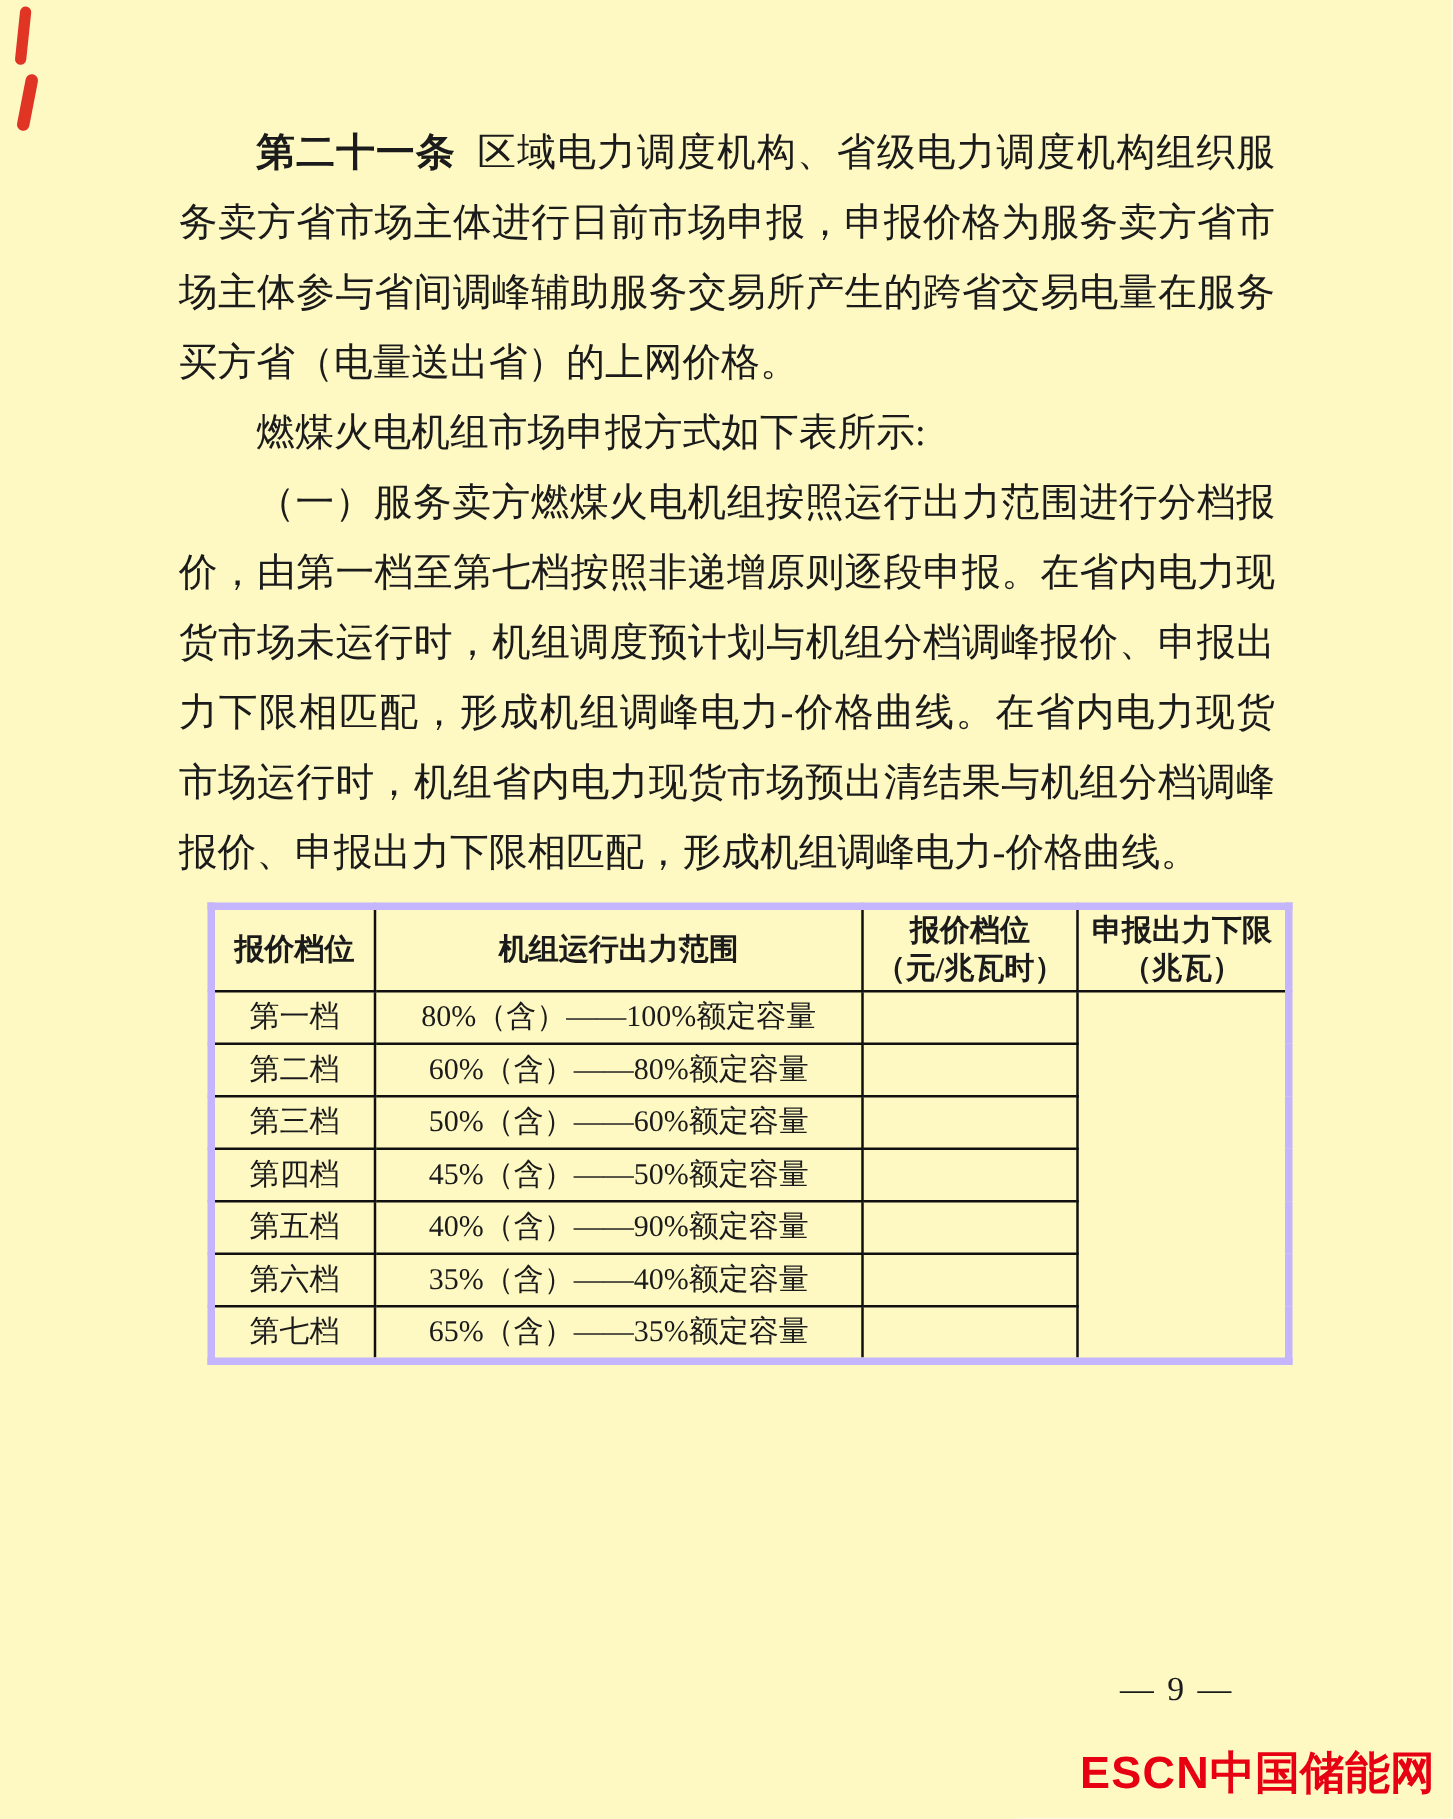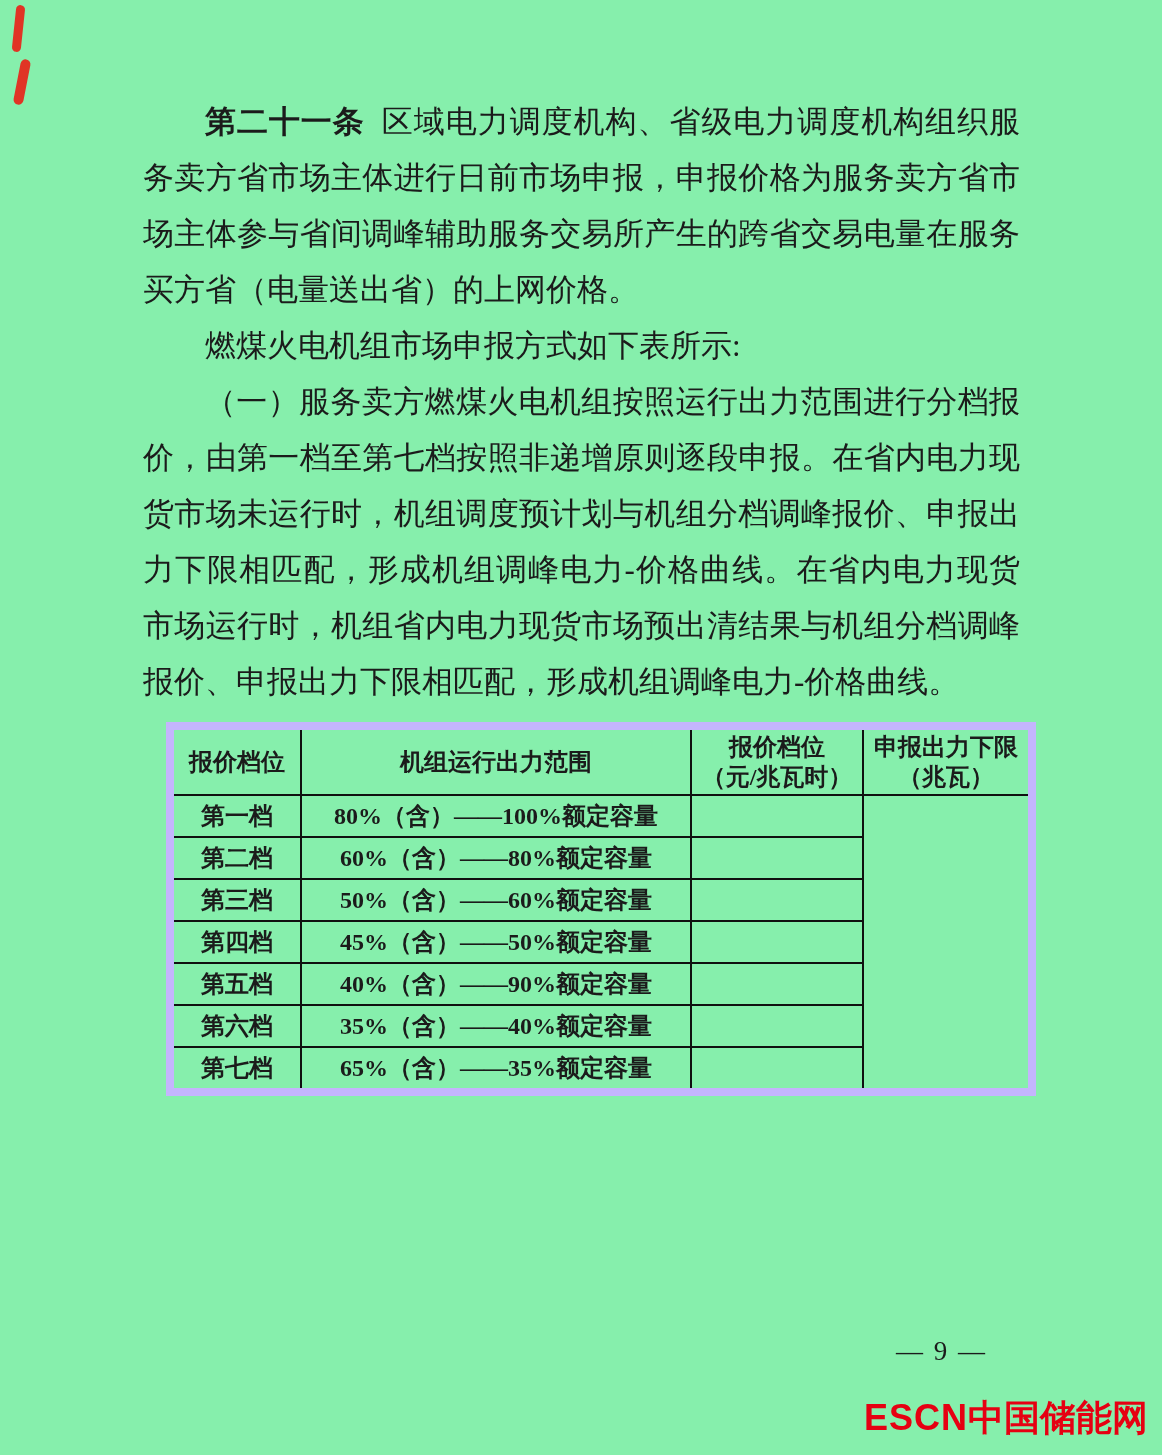--- a/index.html
+++ b/index.html
@@ -1,19 +1,19 @@
 <!DOCTYPE html>
 <html><head>
 <meta charset="utf-8">
 <style>
   html,body{margin:0;padding:0;background:#ffffff;}
   .page{
     position:relative;
     width:1162px;height:1455px;
-    background:#86efac;
+    background:#fef9c3;
     font-family:"Liberation Serif","DejaVu Serif",serif;
     color:#1b1b1b;
     overflow:hidden;
   }
   
   .red-marks{position:absolute;left:11px;top:3px;width:30px;height:110px;}
   .red-marks .m1{
     position:absolute;left:3px;top:2px;width:9px;height:47px;
     background:#e03425;border-radius:5px;transform:rotate(6deg);
   }
@@ -26,34 +26,34 @@
     position:absolute;left:143px;top:94px;width:877px;
     font-size:31px;line-height:56px;
     text-align:justify;
   }
   .doc-body p{margin:0;text-indent:2em;}
   .doc-body .lead{font-weight:bold;margin-right:17px;}
   
   table.bid{
     border-collapse:collapse;table-layout:fixed;
     width:862px;margin:12px 0 6px 23px;
-    border:8px solid #c4b5fd;
+    border:6px solid #c4b5fd;
     text-indent:0;
   }
   table.bid col.c1{width:131px;}
   table.bid col.c2{width:390px;}
   table.bid col.c3{width:172px;}
   table.bid col.c4{width:169px;}
   table.bid th,table.bid td{
     border:2px solid #101010;
     padding:0;text-align:center;vertical-align:middle;
     font-size:24px;line-height:30px;
   }
   table.bid th{font-weight:bold;height:64px;}
-  table.bid td{height:40px;font-weight:bold;}
+  table.bid td{height:40px;font-weight:normal;}
   
   .page-number{
     position:absolute;top:1336px;right:175px;
     font-size:27px;letter-spacing:2px;white-space:pre;
   }
   .watermark{
     position:absolute;top:1398px;right:14px;
     font-family:"Liberation Sans","DejaVu Sans",sans-serif;
     font-weight:bold;font-size:36px;line-height:40px;
     letter-spacing:0px;white-space:nowrap;

